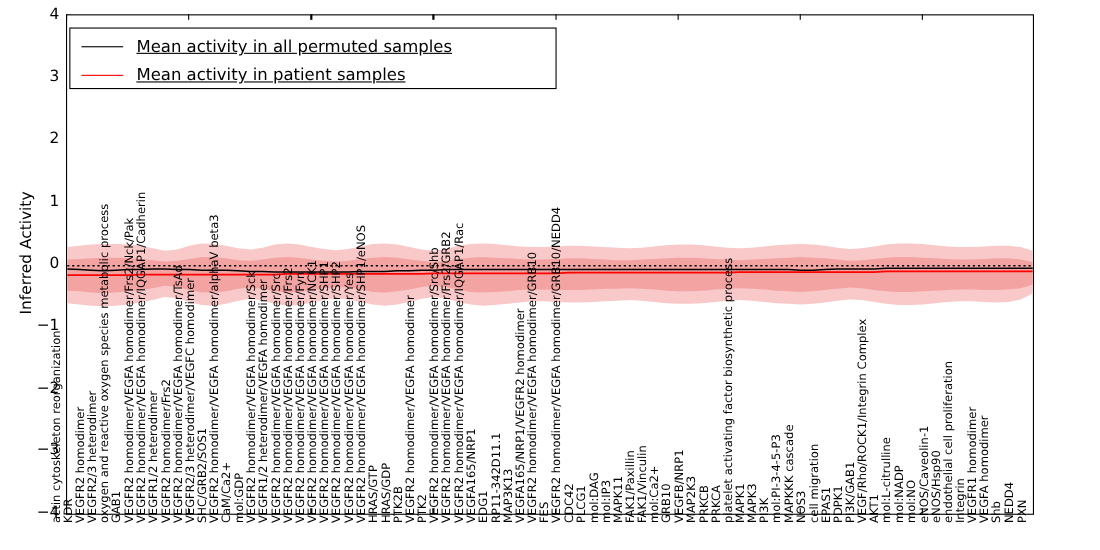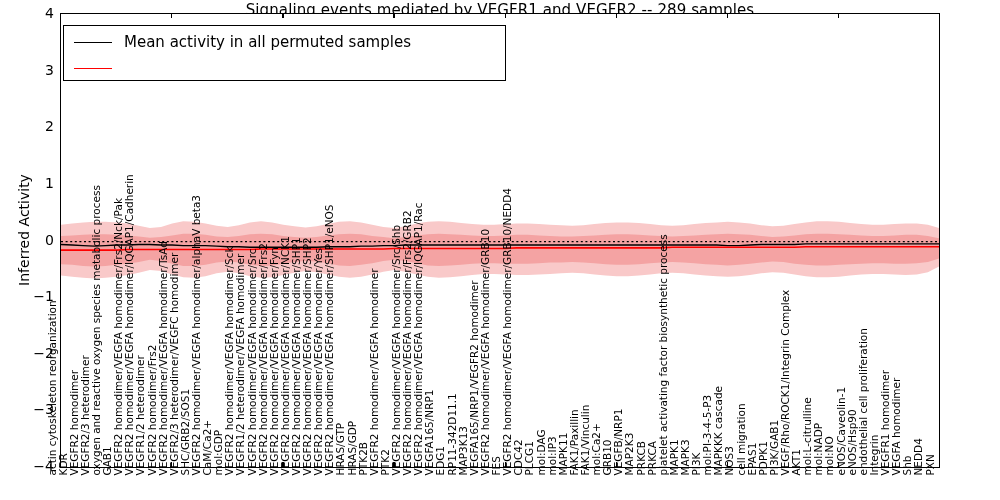--- a/index.html
+++ b/index.html
@@ -28,34 +28,33 @@
 
   
   .xtickmark{position:absolute;width:1.3px;height:5px;background:#000;}
 
   
   #legend{position:absolute;left:63px;top:25px;width:443px;height:56px;
     border:1.2px solid #000;background:#fff;box-sizing:border-box;padding:3px 0 0 0;}
   .legend-row{display:flex;align-items:center;height:26px;padding-left:10px;}
   .legend-swatch{width:38px;height:0;border-top:1.6px solid #000;margin-right:12px;flex:0 0 auto;}
   .legend-swatch.red{border-top-color:#ff0000;}
-  .legend-text{font-size:15px;white-space:nowrap;}
+  .legend-text{font-size:15px;white-space:nowrap;text-decoration:underline;}
 
   
   #xlabels{position:absolute;left:60px;top:13px;width:880px;height:462px;}
   .xcat{position:absolute;bottom:0;transform-origin:left bottom;
         transform:rotate(-90deg);white-space:nowrap;font-size:10.5px;line-height:10.5px;
         font-family:"DejaVu Sans","Liberation Sans",sans-serif;}
 </style>
 </head>
 <body>
 
 <div id="root">
 
-  <div id="chart-title">Signaling events mediated by VEGFR1 and VEGFR2 -- 289 samples</div>
 
   <div id="ylabel">Inferred Activity</div>
 
   <div id="yticks-container">
       <div class="ytick" style="top: 13px;">4</div>
       <div class="ytickmark" style="top: 13px;"></div>
       <div class="ytick" style="top: 69.625px;">3</div>
       <div class="ytickmark" style="top: 69.625px;"></div>
       <div class="ytick" style="top: 126.25px;">2</div>
       <div class="ytickmark" style="top: 126.25px;"></div>
@@ -185,16 +184,17 @@
       <div class="xcat" style="left: 874.5px;">PXN</div>
     </div>
 
   <div id="legend">
     <div class="legend-row">
       <span class="legend-swatch"></span>
       <span class="legend-text">Mean activity in all permuted samples</span>
     </div>
     <div class="legend-row">
       <span class="legend-swatch red"></span>
+      <span class="legend-text">Mean activity in patient samples</span>
     </div>
   </div>
 
 </div>
 
 </body></html>

